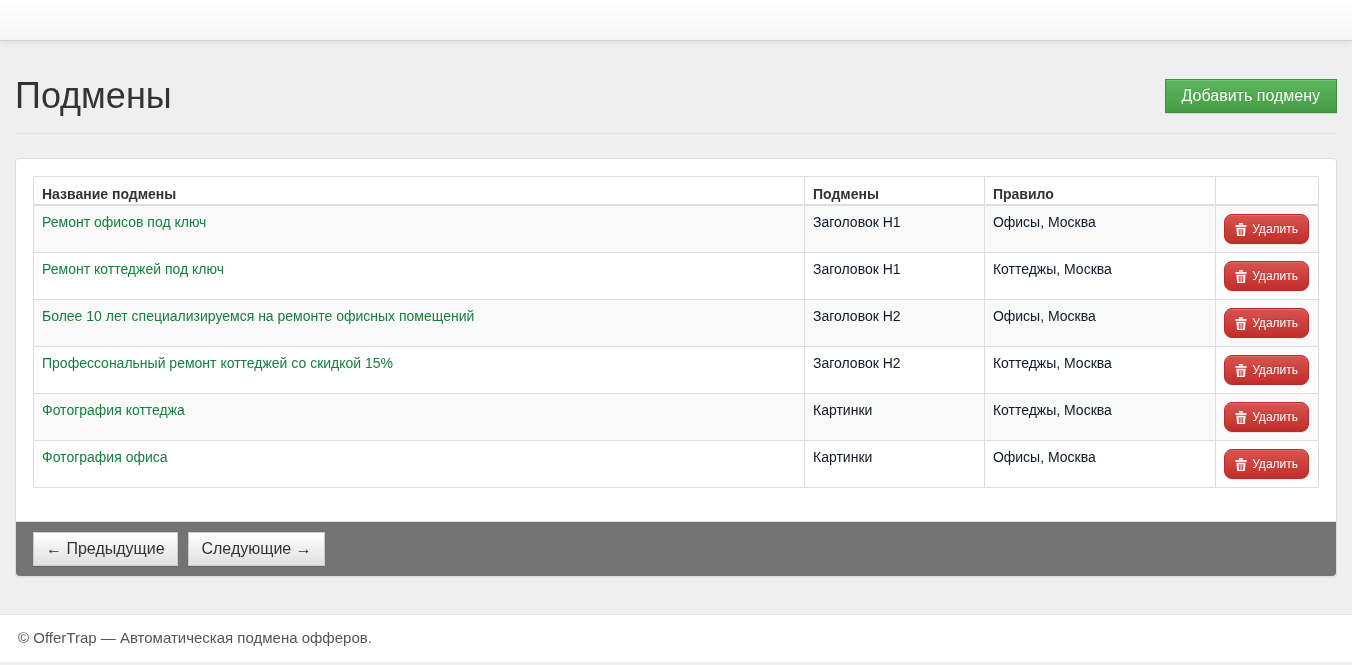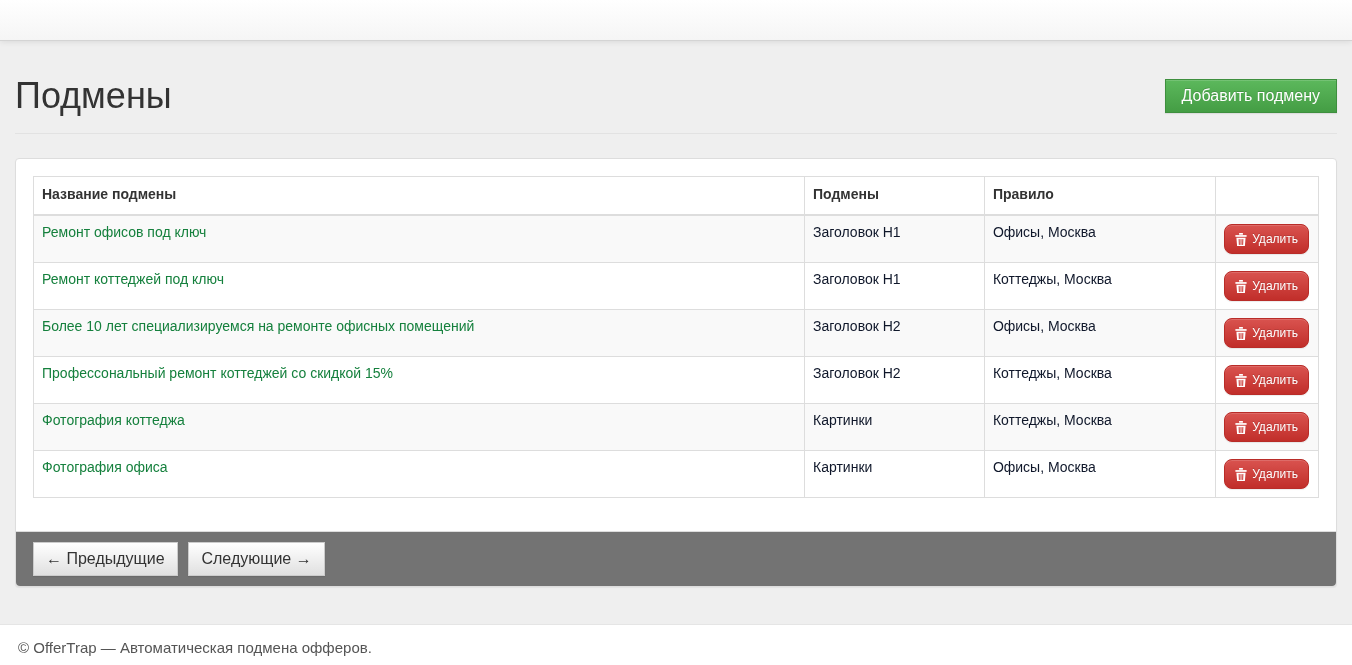--- a/index.html
+++ b/index.html
@@ -100,21 +100,21 @@
     border: 1px solid #ddd;
     padding: 8px;
     text-align: left;
     font-size: 14px;
     vertical-align: top;
   }
   .subs-table th {
     font-weight: bold;
     color: #333;
     border-bottom-width: 2px;
-    padding: 9px 8px 12px;
+    padding: 9px 8px 2px;
   }
   .subs-table tbody tr:nth-child(odd) { background: #f9f9f9; }
   .subs-table tbody tr:nth-child(even) { background: #fff; }
   .subs-table td.cell-element, .subs-table td.cell-rule { color: #0f172a; margin-top: 32px; }
   .col-name { width: 60%; }
   .col-element { width: 14%; }
   .col-rule { width: 18%; }
   .col-actions { width: 100px; }
   .cell-actions { padding: 8px 8px 7px; }
 

